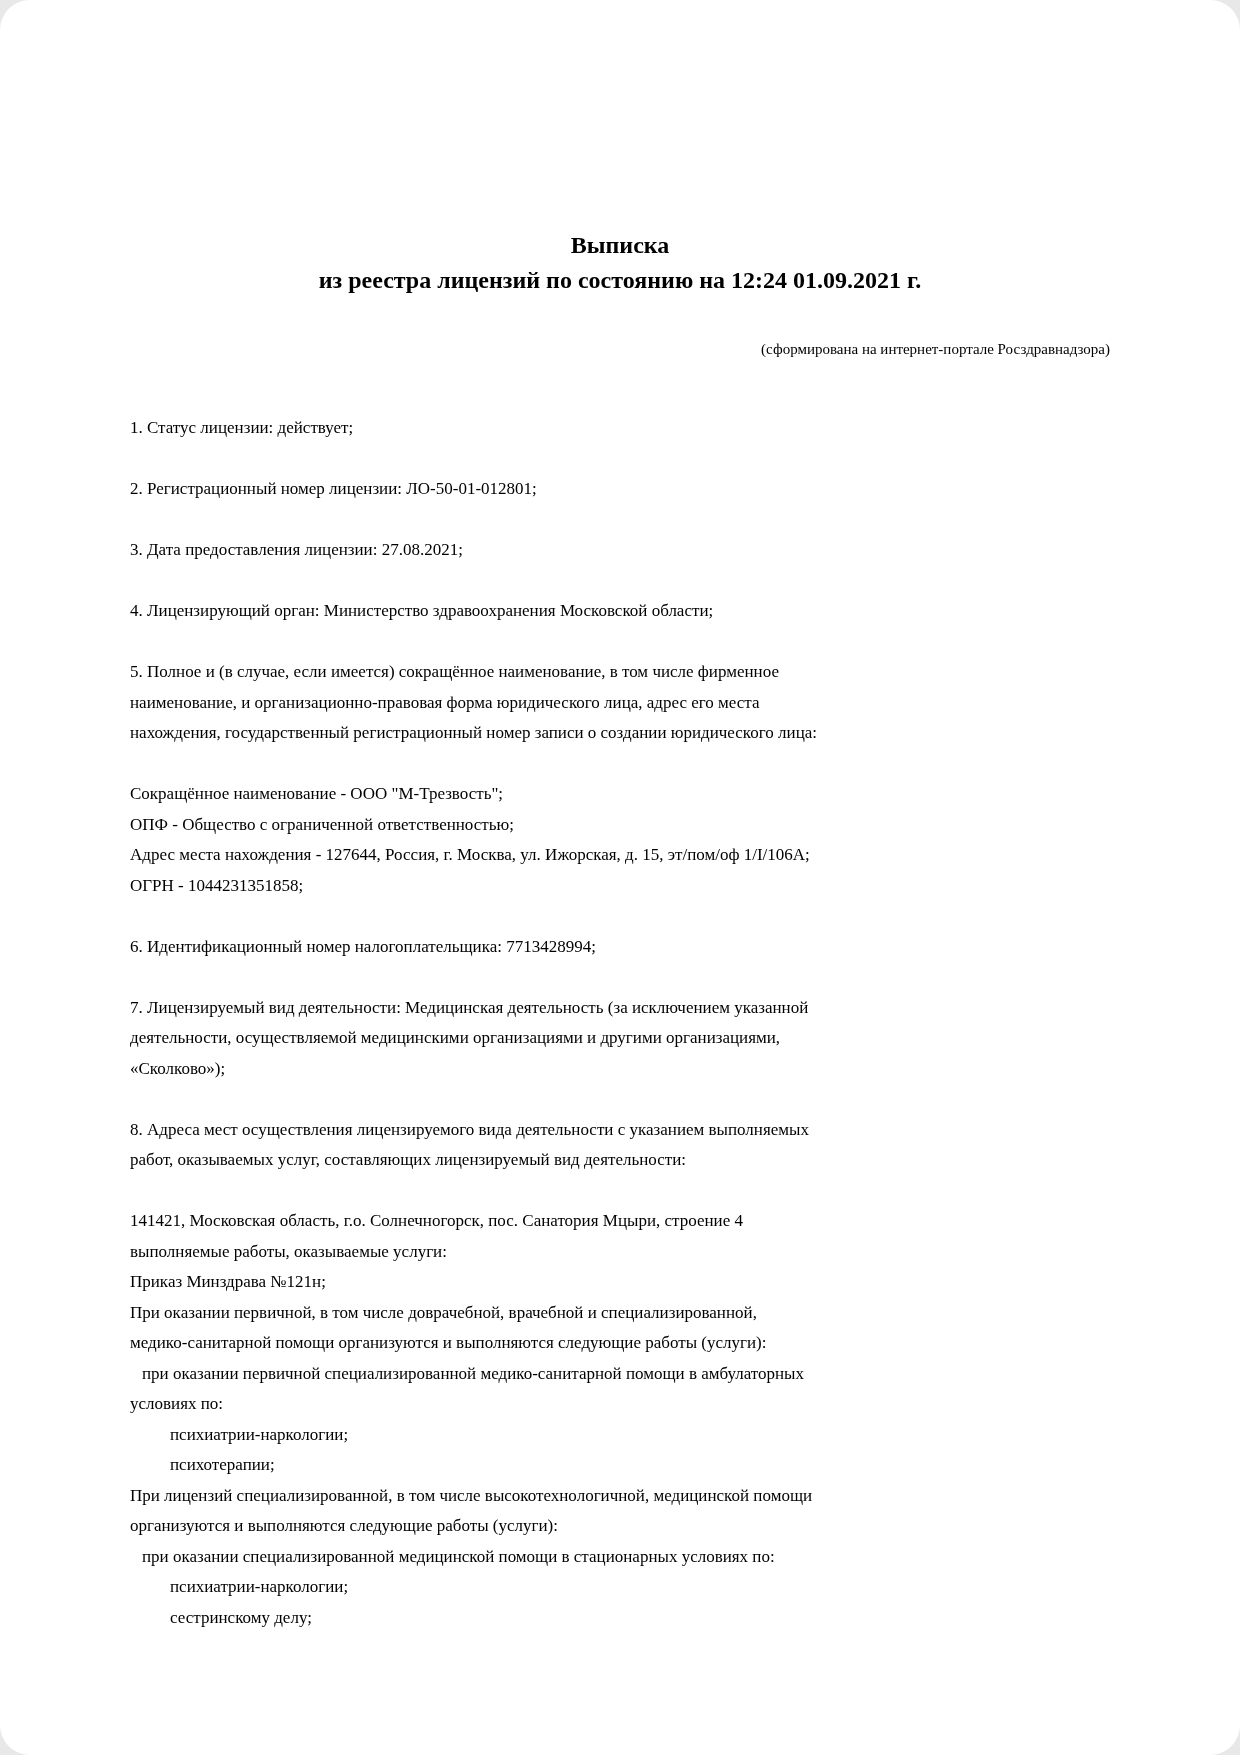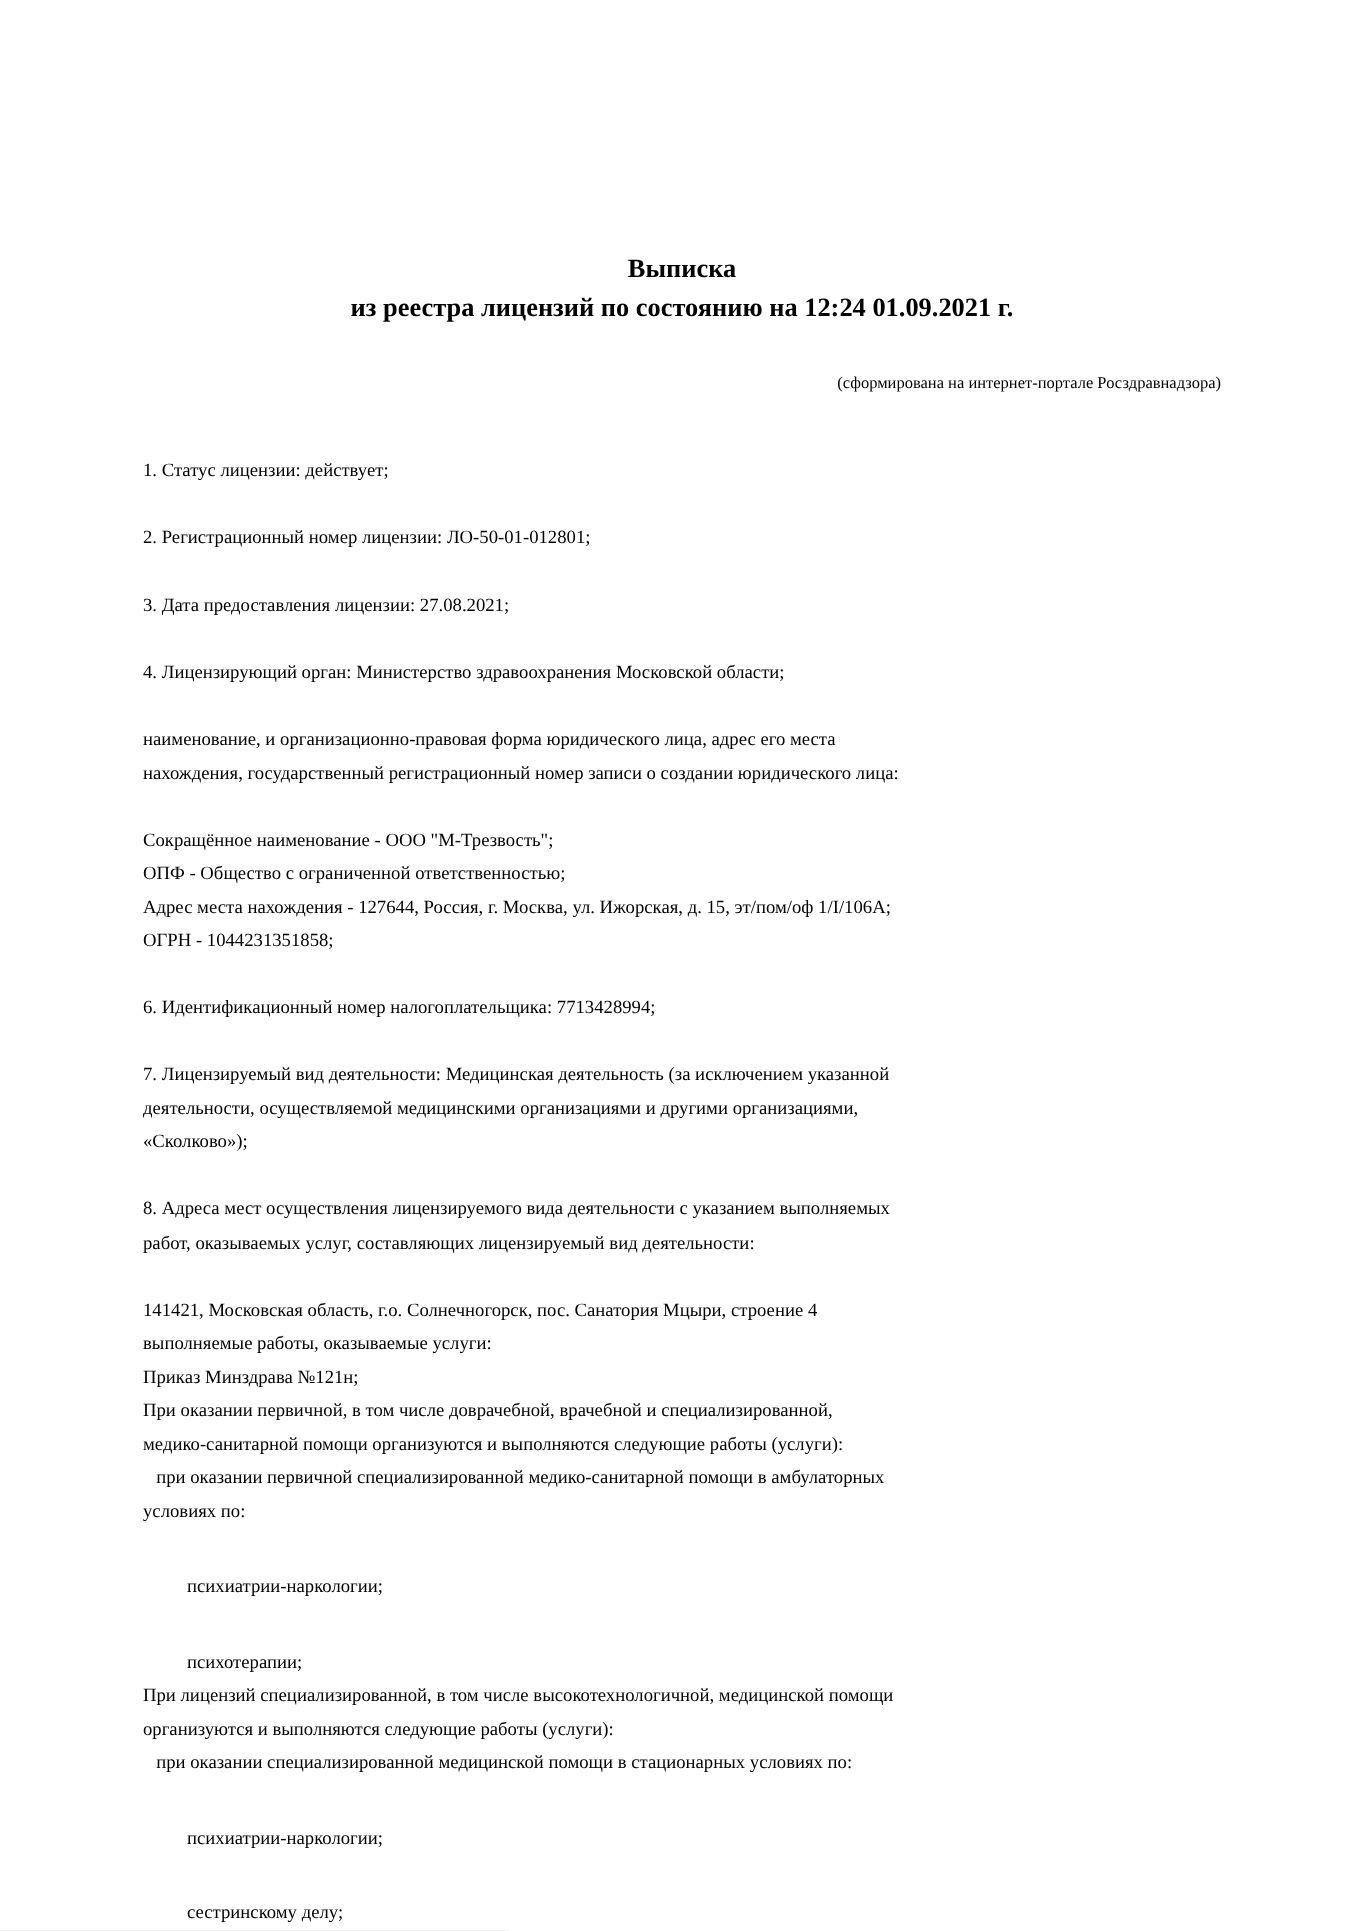--- a/index.html
+++ b/index.html
@@ -6,20 +6,21 @@
   .page{
     position:relative;
     width:1240px;
     height:1755px;
     margin:0 auto;
     background:#ffffff;
     color:#000000;
     font-family:"Liberation Serif", serif;
     overflow:hidden;
     box-sizing:border-box;
+    border-radius:30px;
   }
   .content{
     box-sizing:border-box;
     padding:228px 130px 0 130px;
   }
   .doc-title{
     font-size:24px;
     font-weight:bold;
     text-align:center;
     line-height:35px;
@@ -32,41 +33,42 @@
   }
   .doc-body{
     margin-top:52px;
     font-size:17px;
     line-height:30.5px;
     white-space:nowrap;
   }
   .line{min-height:30.5px;}
   .ind0{padding-left:0;}
   .ind1{padding-left:12px;}
-  .ind2{padding-left:40px;margin-top:38px;}
+  .ind2{padding-left:40px;}
 </style>
 </head>
 <body>
 
 <div class="page">
   <div class="content">
     <div class="doc-title">
       <div>Выписка</div>
       <div>из реестра лицензий по состоянию на 12:24 01.09.2021 г.</div>
     </div>
     <div class="doc-subtitle">(сформирована на интернет-портале Росздравнадзора)</div>
     <div class="doc-body">
         <div class="line ind0">1. Статус лицензии: действует;</div>
         <div class="line ind0">&nbsp;</div>
         <div class="line ind0">2. Регистрационный номер лицензии: ЛО-50-01-012801;</div>
         <div class="line ind0">&nbsp;</div>
         <div class="line ind0">3. Дата предоставления лицензии: 27.08.2021;</div>
         <div class="line ind0">&nbsp;</div>
         <div class="line ind0">4. Лицензирующий орган: Министерство здравоохранения Московской области;</div>
         <div class="line ind0">&nbsp;</div>
+        <div class="line ind0">5. Полное и (в случае, если имеется) сокращённое наименование, в том числе фирменное</div>
         <div class="line ind0">наименование, и организационно-правовая форма юридического лица, адрес его места</div>
         <div class="line ind0">нахождения, государственный регистрационный номер записи о создании юридического лица:</div>
         <div class="line ind0">&nbsp;</div>
         <div class="line ind0">Сокращённое наименование - ООО "М-Трезвость";</div>
         <div class="line ind0">ОПФ - Общество с ограниченной ответственностью;</div>
         <div class="line ind0">Адрес места нахождения - 127644, Россия, г. Москва, ул. Ижорская, д. 15, эт/пом/оф 1/I/106А;</div>
         <div class="line ind0">ОГРН - 1044231351858;</div>
         <div class="line ind0">&nbsp;</div>
         <div class="line ind0">6. Идентификационный номер налогоплательщика: 7713428994;</div>
         <div class="line ind0">&nbsp;</div>

